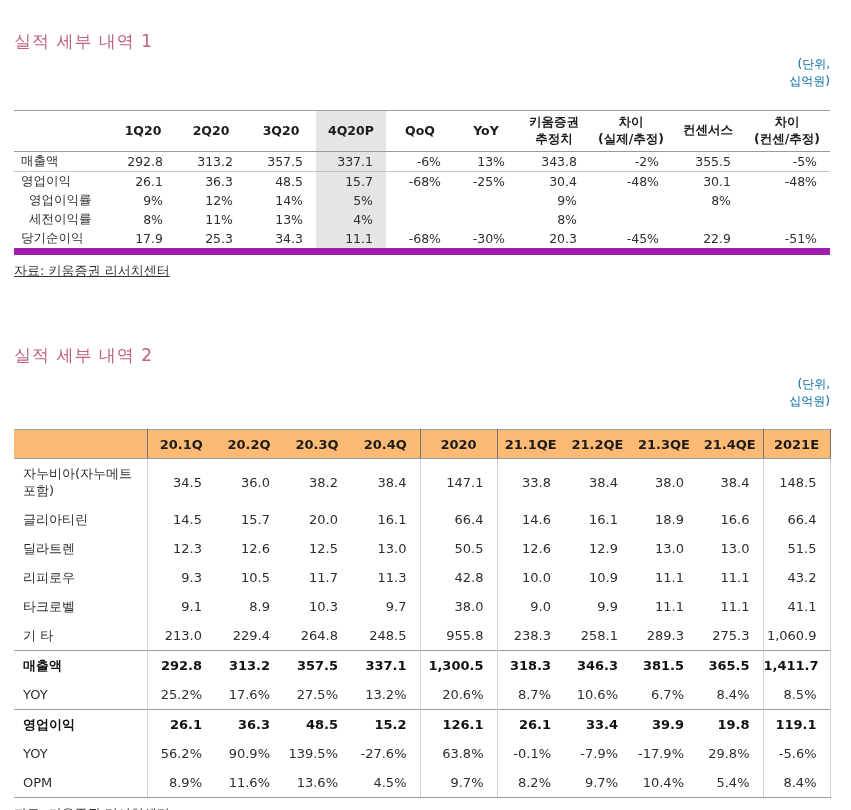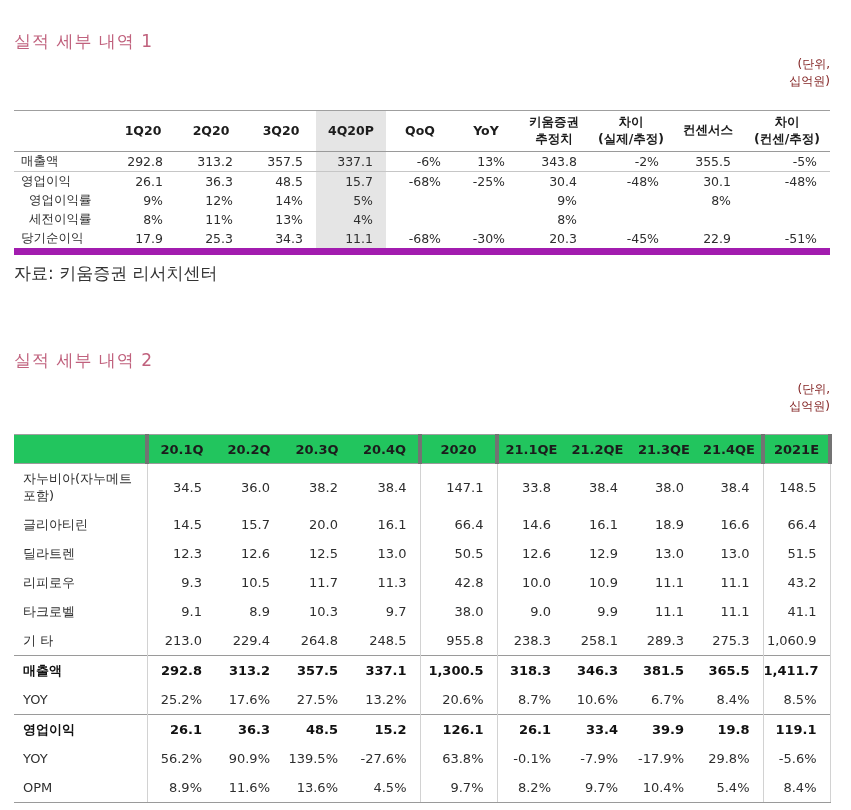--- a/index.html
+++ b/index.html
@@ -8,24 +8,24 @@
     font-family:"DejaVu Sans","Liberation Sans",sans-serif;
     color:#2e2e2e;overflow:hidden;
   }
   .page{padding:30px 21px 0 14px;width:816px;}
 
   .section-title{
     font-size:17px;font-weight:400;color:#c0617d;
     letter-spacing:1px;margin:0;line-height:1.3;
   }
   .unit{
-    text-align:right;font-size:12px;color:#7f1d1d;line-height:1.4;
+    text-align:right;font-size:12px;color:#0369a1;line-height:1.4;
     margin-top:4px;
   }
-  .src{font-size:17px;color:#333;margin-top:7px;}
+  .src{font-size:13px;color:#333;margin-top:7px;text-decoration:underline;}
 
   table{
     border-collapse:collapse;table-layout:fixed;width:816px;
     font-size:12.5px;color:#2e2e2e;margin-top:20px;
     border-top:1px solid #9f9f9f;
   }
   th,td{padding:0;overflow:hidden;white-space:nowrap;}
   th{font-weight:700;color:#1c1c1c;text-align:center;white-space:pre-line;vertical-align:middle;}
   td{text-align:right;padding-right:13px;}
   td:first-child{text-align:left;padding-left:7px;padding-right:0;}
@@ -33,22 +33,22 @@
 
   
   .t1 thead th{height:40px;border-bottom:1px solid #9a9a9a;}
   .t1 tbody tr:last-child td{border-bottom:7px solid #a21caf;}
   .t1 tr.sep td{border-bottom:1px solid #c6c6c6;}
   .t1 .hl{background:#e5e5e5;}
   .t1 td.indent{padding-left:15px;}
 
   
   .t2{font-size:13px;}
-  .t2 thead th{height:28px;background:#22c55e;border-bottom:1px solid #9a9a9a;}
-  .t2 thead th.vr{border-right:4px solid #737373;}
+  .t2 thead th{height:28px;background:#fdba74;border-bottom:1px solid #9a9a9a;}
+  .t2 thead th.vr{border-right:1px solid #737373;}
   .t2 tbody td{height:29px;}
   .t2 tbody td.vr{border-right:1px solid #d2d2d2;}
   .t2 tbody tr.tall td{height:46px;}
   .t2 tbody tr.tall td:first-child{white-space:normal;line-height:1.35;}
   .t2 tr.bold td{border-top:1px solid #9a9a9a;font-weight:700;color:#111;}
   .t2 tbody tr:last-child td{border-bottom:1px solid #9a9a9a;}
   .t2 td.indent{padding-left:15px;}
   .t2 td:first-child{padding-left:9px;}
 
   .gap{height:64px;}

